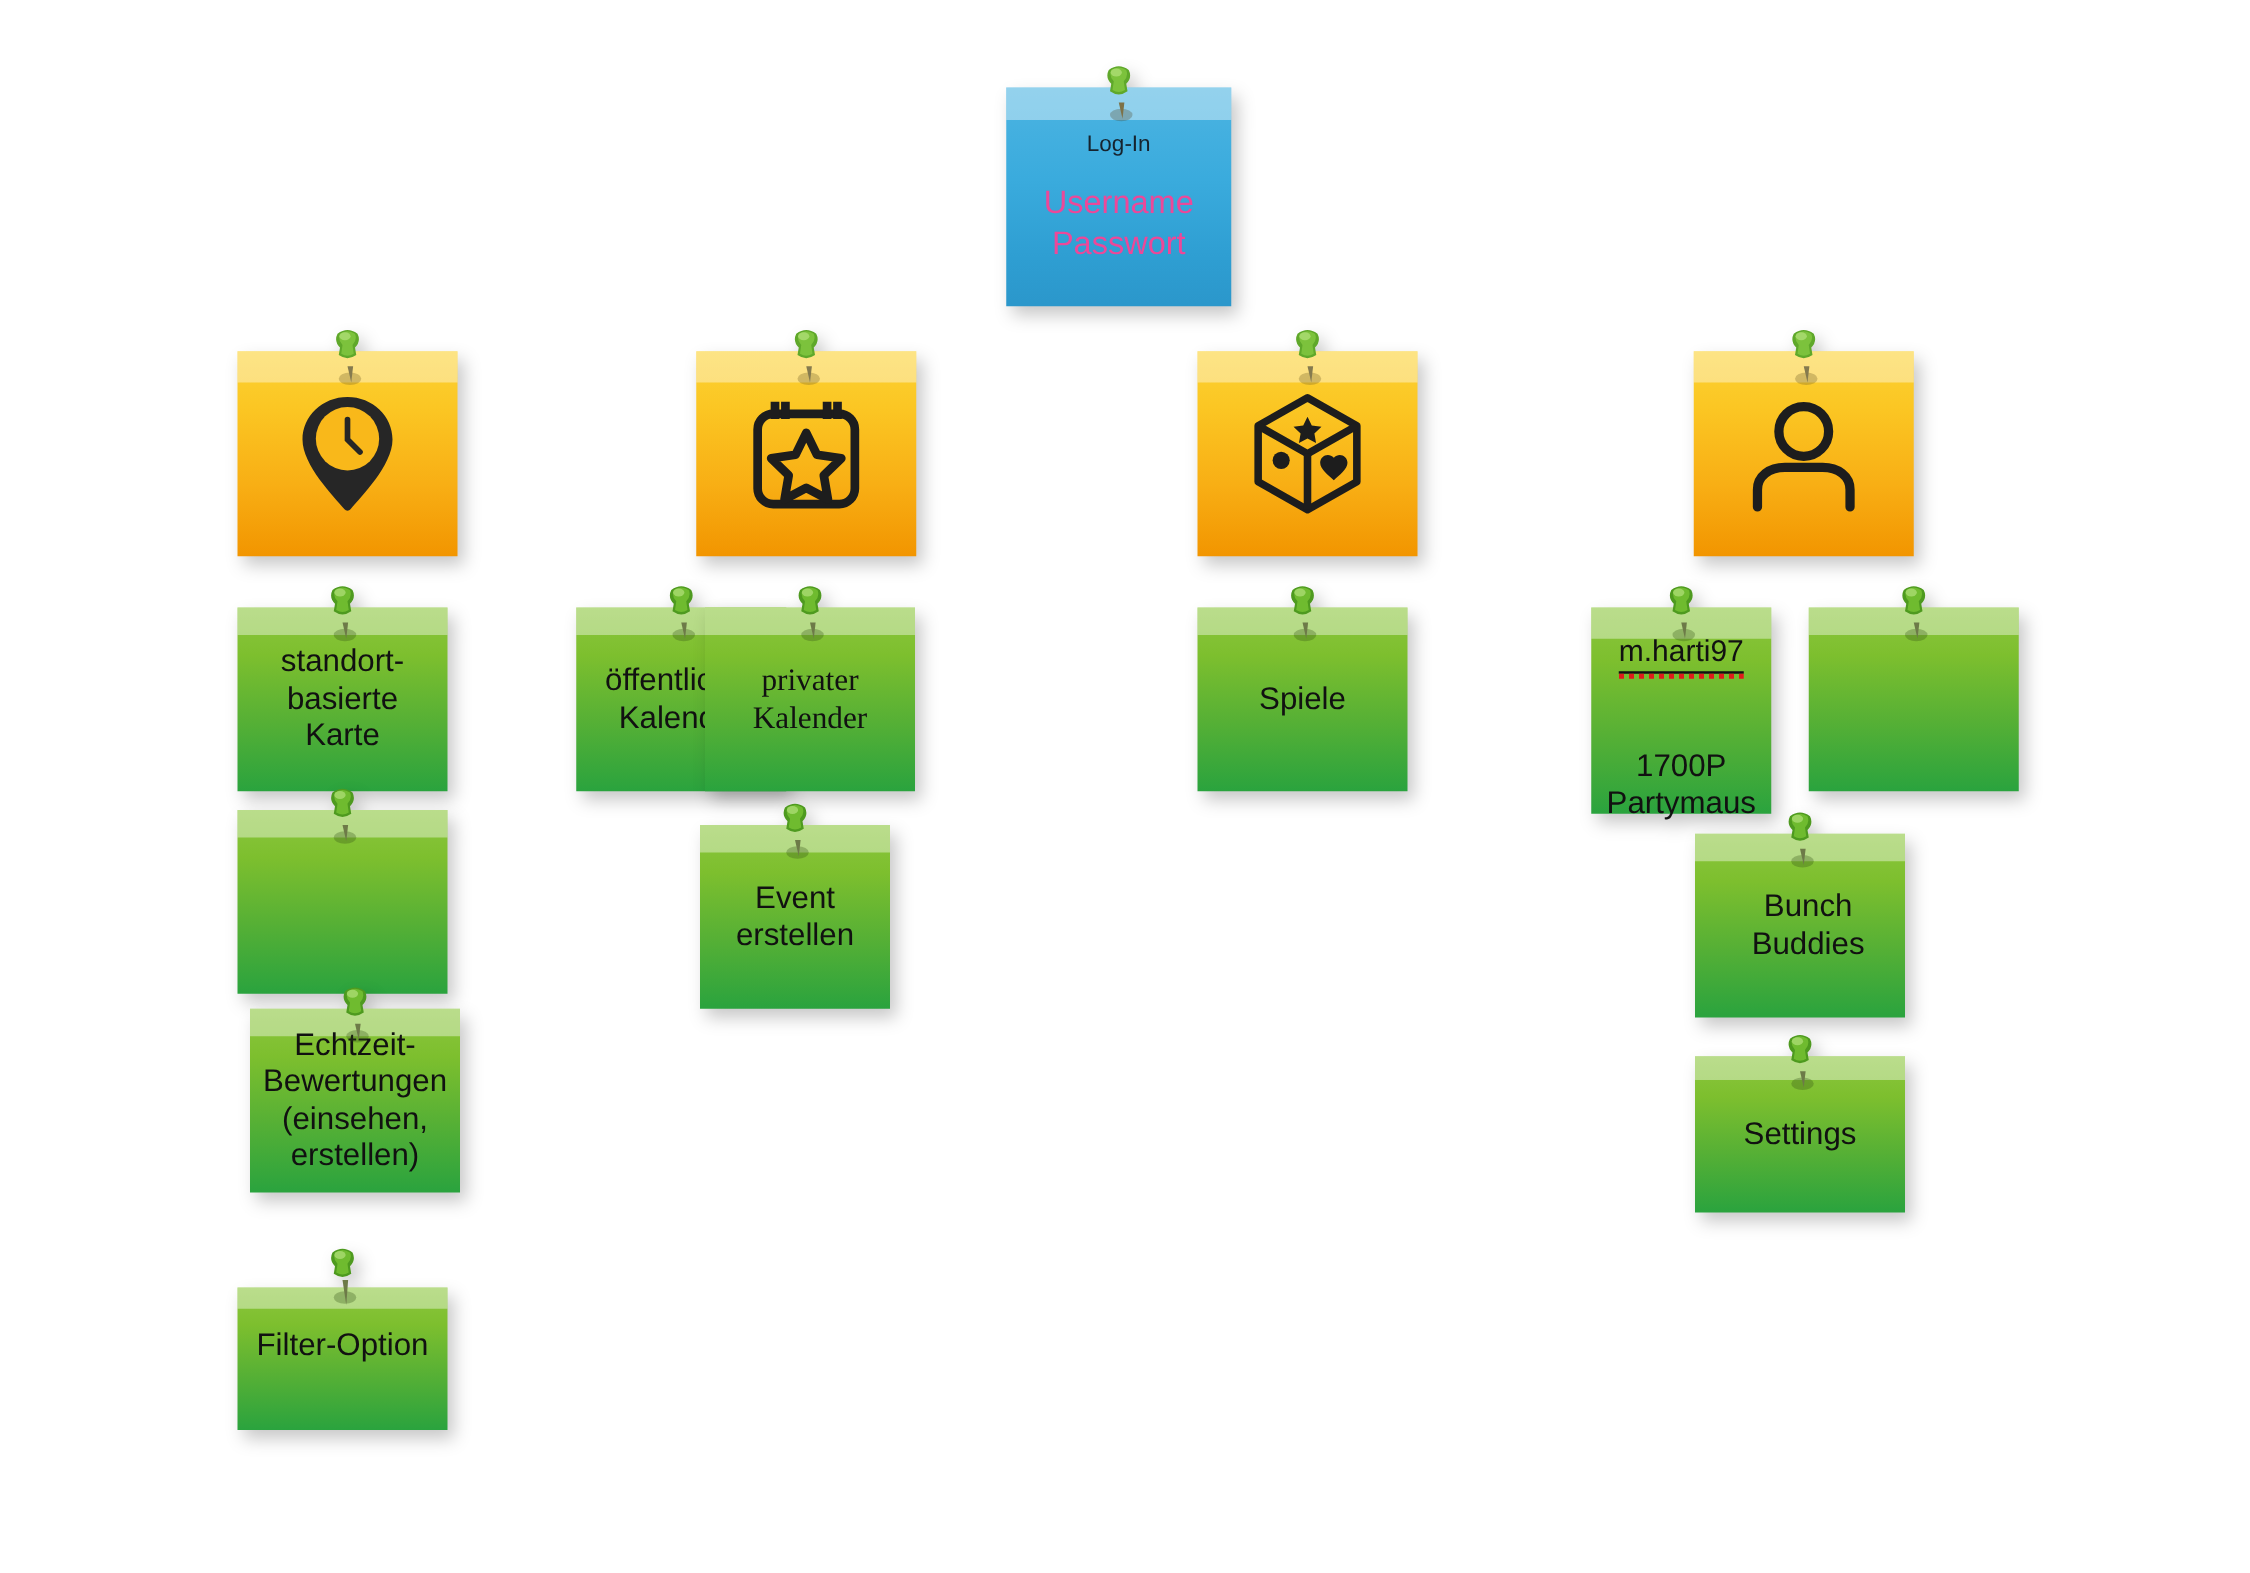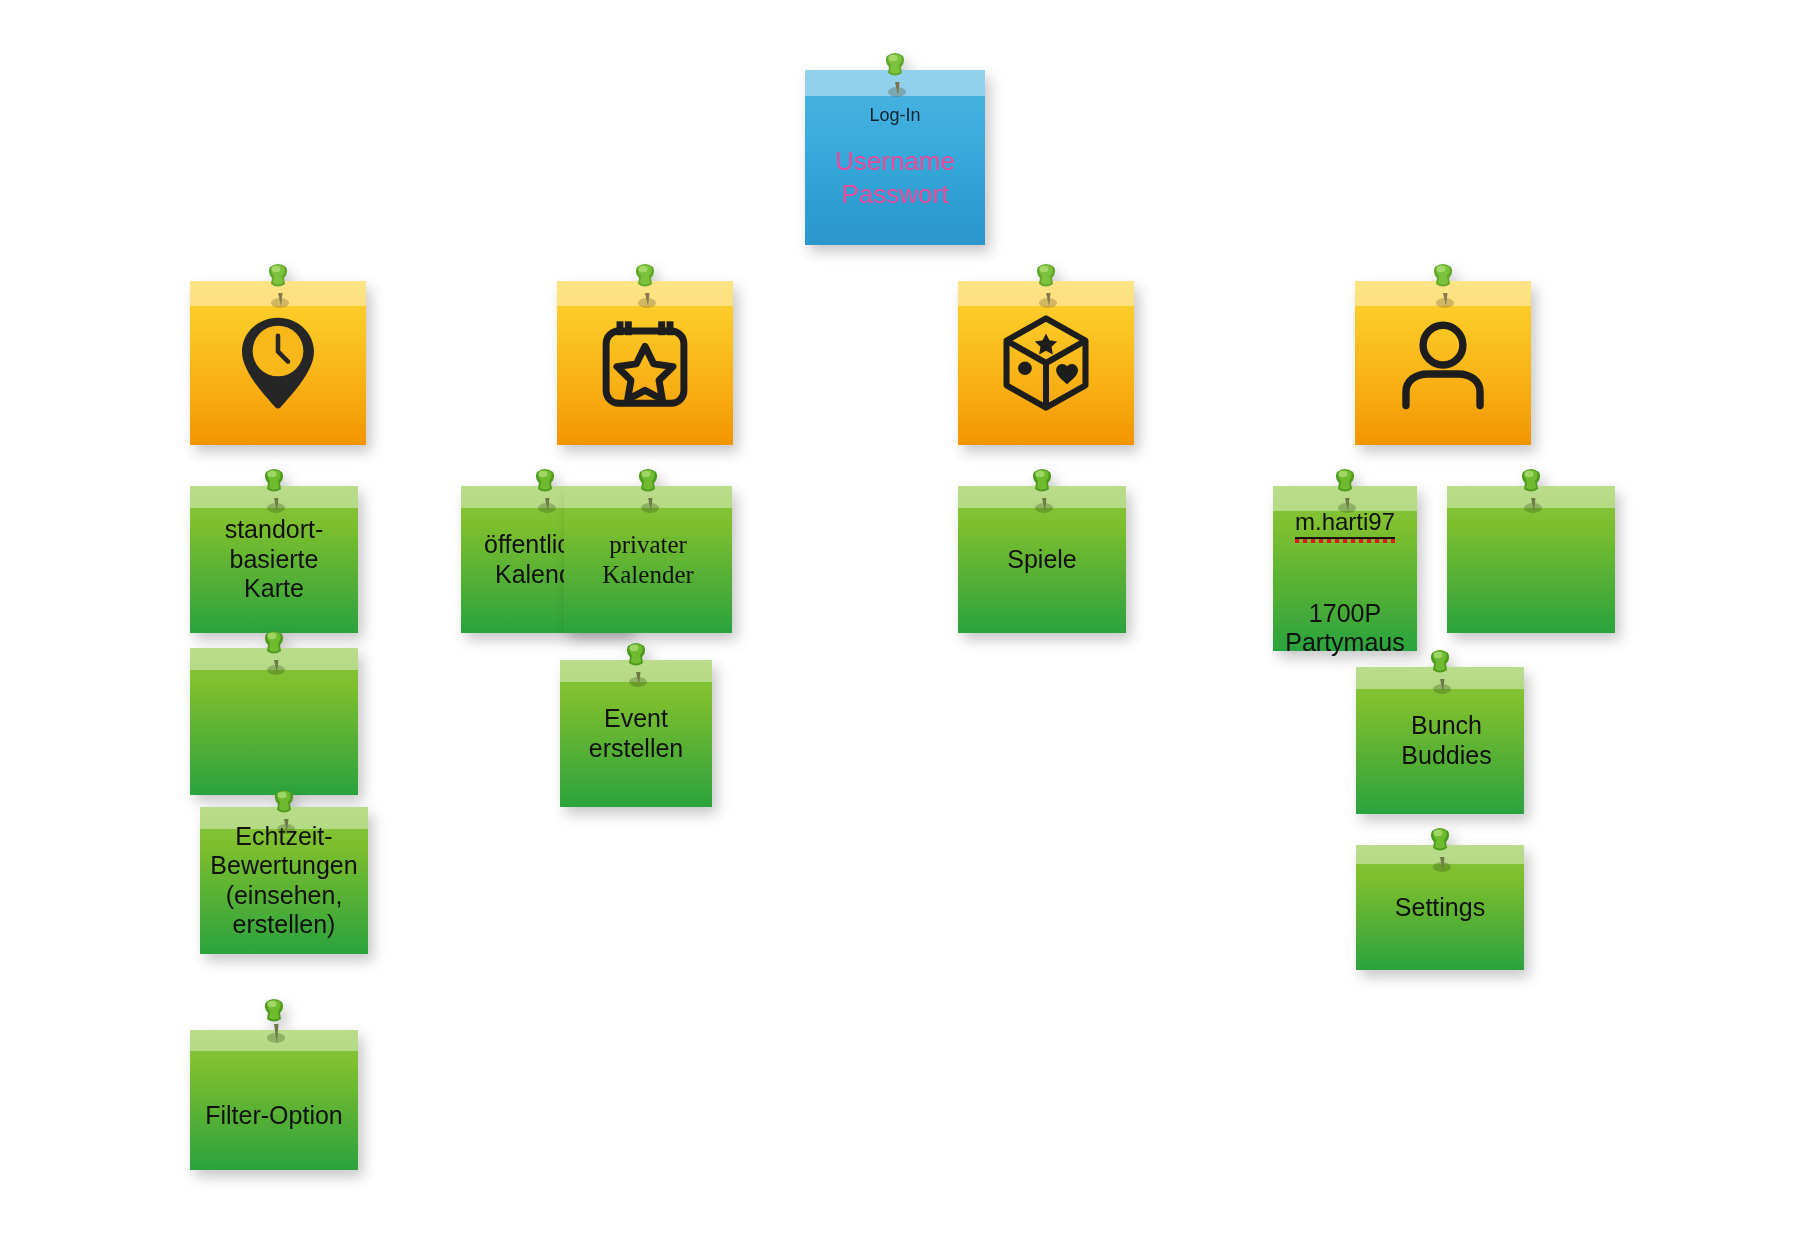--- a/index.html
+++ b/index.html
@@ -234,21 +234,21 @@
       <path d="M12 8 Q20 2 28 8 Q31 14 26 19 L27 25 Q20 30 13 25 L14 19 Q9 14 12 8 Z" fill="#4e9a1f"></path>
       <path d="M14 8 Q20 4 26 8 Q28 13 24 17 L25 24 Q20 27 15 24 L16 17 Q12 13 14 8 Z" fill="#6fbb2f"></path>
       <ellipse cx="18" cy="10" rx="4.5" ry="3.2" fill="#a3d86a" opacity="0.9"></ellipse>
     </svg>
     <div class="label t-green">Echtzeit-
 Bewertungen
 (einsehen,
 erstellen)</div>
   </div>
 
-  <div class="note green" style="left:190px;top:1030px;width:168px;height:140px;justify-content:center;padding-top:32px;">
+  <div class="note green" style="left:190px;top:1030px;width:168px;height:114px;justify-content:flex-start;padding-top:32px;">
     <div class="body"></div>
     <svg class="pin" viewBox="0 0 40 58" style="top:-36px;">
       <ellipse cx="22" cy="44" rx="9" ry="5" fill="rgba(50,80,20,0.30)"></ellipse>
       <path d="M20 30 L23 50 L24.5 30 Z" fill="#6d7a48"></path>
       <path d="M12 8 Q20 2 28 8 Q31 14 26 19 L27 25 Q20 30 13 25 L14 19 Q9 14 12 8 Z" fill="#4e9a1f"></path>
       <path d="M14 8 Q20 4 26 8 Q28 13 24 17 L25 24 Q20 27 15 24 L16 17 Q12 13 14 8 Z" fill="#6fbb2f"></path>
       <ellipse cx="18" cy="10" rx="4.5" ry="3.2" fill="#a3d86a" opacity="0.9"></ellipse>
     </svg>
     <div class="label t-green">Filter-Option</div>
   </div>

